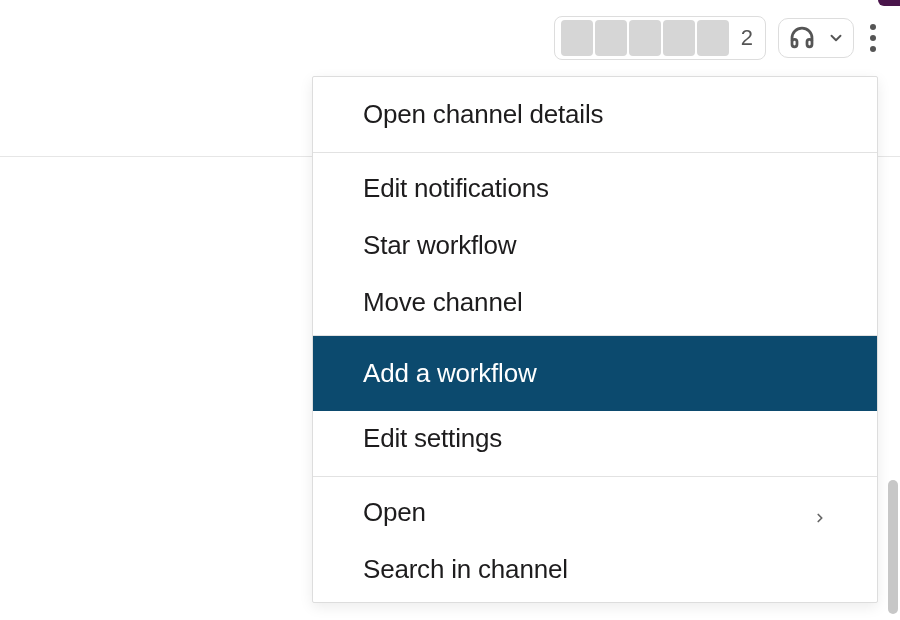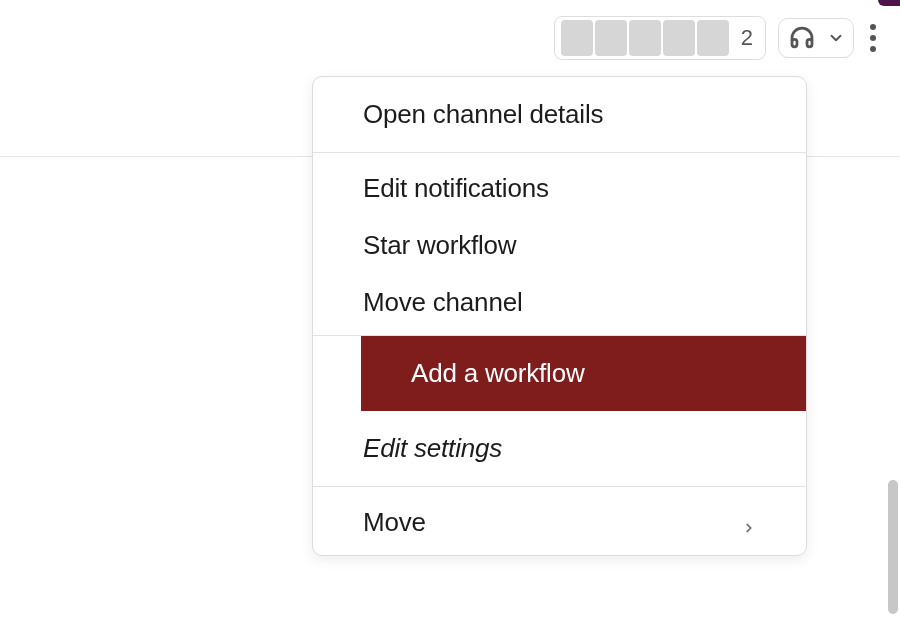--- a/index.html
+++ b/index.html
@@ -84,24 +84,24 @@
       top: 156px;
       left: 0;
       right: 0;
       height: 1px;
       background: #e6e6e6;
     }
     .dropdown-menu {
       position: absolute;
       top: 76px;
       left: 312px;
-      width: 495px;
+      width: 566px;
       background: #fff;
       border: 1px solid #ddd;
-      border-radius: 10px;
+      border-radius: 2px;
       box-shadow: 0 4px 14px rgba(0,0,0,0.08);
       overflow: hidden;
     }
     .menu-item {
       padding: 17px 50px;
       font-size: 26px;
       color: #1d1c1d;
       cursor: pointer;
       display: flex;
       align-items: center;
@@ -111,23 +111,22 @@
     .menu-section .menu-item + .menu-item {
       padding-top: 9px;
     }
     .menu-section .menu-item:first-child {
       padding-top: 20px;
       align-items: flex-end;
     }
     .menu-section .menu-item:last-child {
     }
     .menu-item.highlighted {
-      background: #7f1d1d;
+      background: #0c4a6e;
       color: #fff;
-      margin-left: 48px;
     }
     .menu-item.single {
       padding-top: 22px;
       padding-bottom: 22px;
     }
     .menu-divider {
       height: 1px;
       background: #e2e2e2;
     }
     .submenu-indicator svg {
@@ -210,31 +209,34 @@
     </div>
     <div class="menu-item">
       <span>Move channel</span>
     </div>
   </div>
 
   <div class="menu-divider"></div>
   <div class="menu-item highlighted single">
     <span>Add a workflow</span>
   </div>
-  <div class="menu-item single" style="padding-top:22px;font-style:italic;">
+  <div class="menu-item single" style="padding-top:12px;">
     <span>Edit settings</span>
   </div>
 
   <div class="menu-divider"></div>
 
   <div class="menu-section">
     <div class="menu-item">
-      <span>Move</span>
+      <span>Open</span>
       <span class="submenu-indicator">
         <svg viewBox="0 0 24 24" fill="none" stroke="#666" stroke-width="3" stroke-linecap="round" stroke-linejoin="round">
           <polyline points="9 6 15 12 9 18"></polyline>
         </svg>
       </span>
     </div>
+    <div class="menu-item">
+      <span>Search in channel</span>
+    </div>
   </div>
 </div>
 
 <div class="scrollbar-track"></div>
 
 </body></html>

